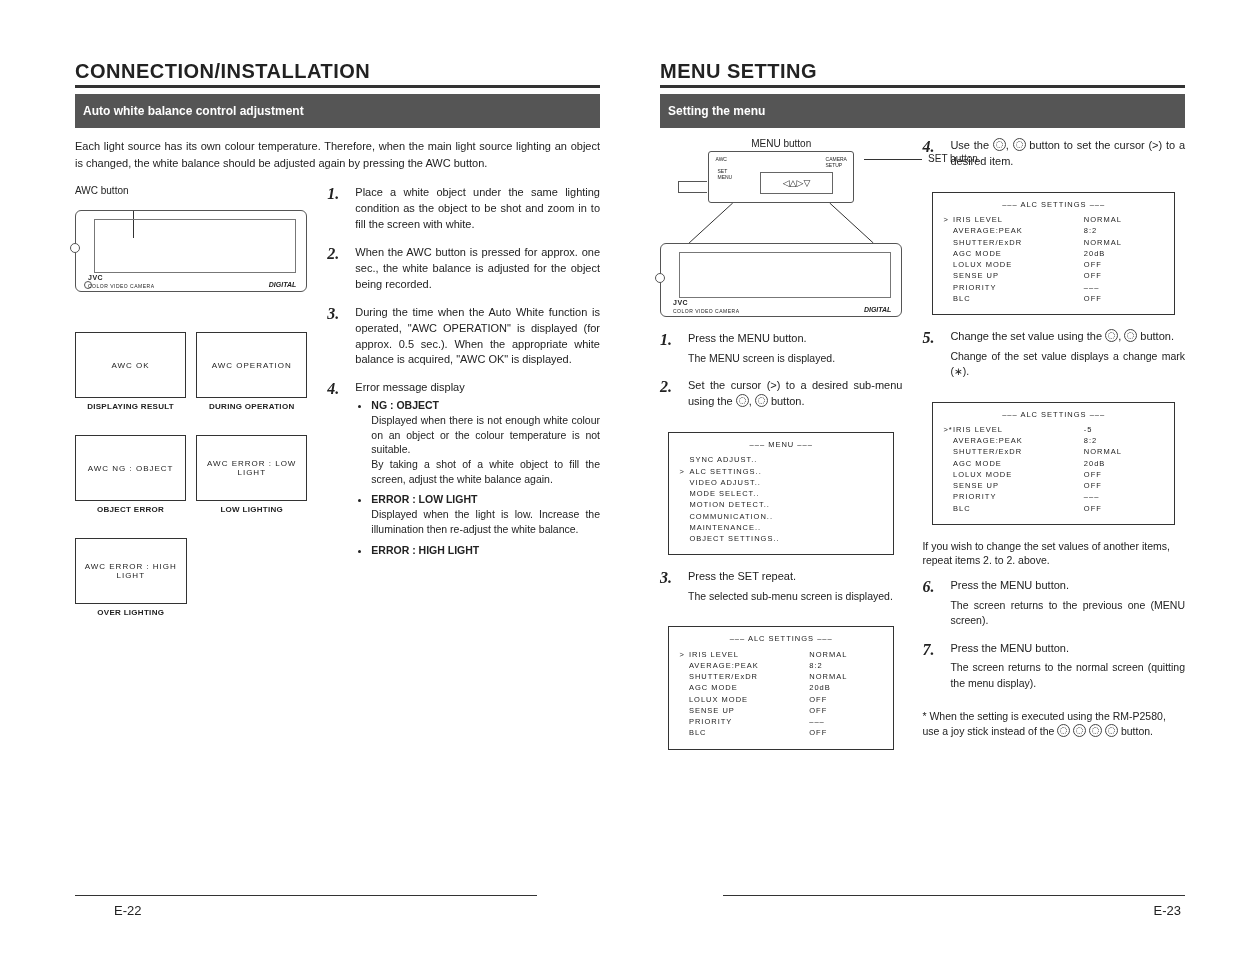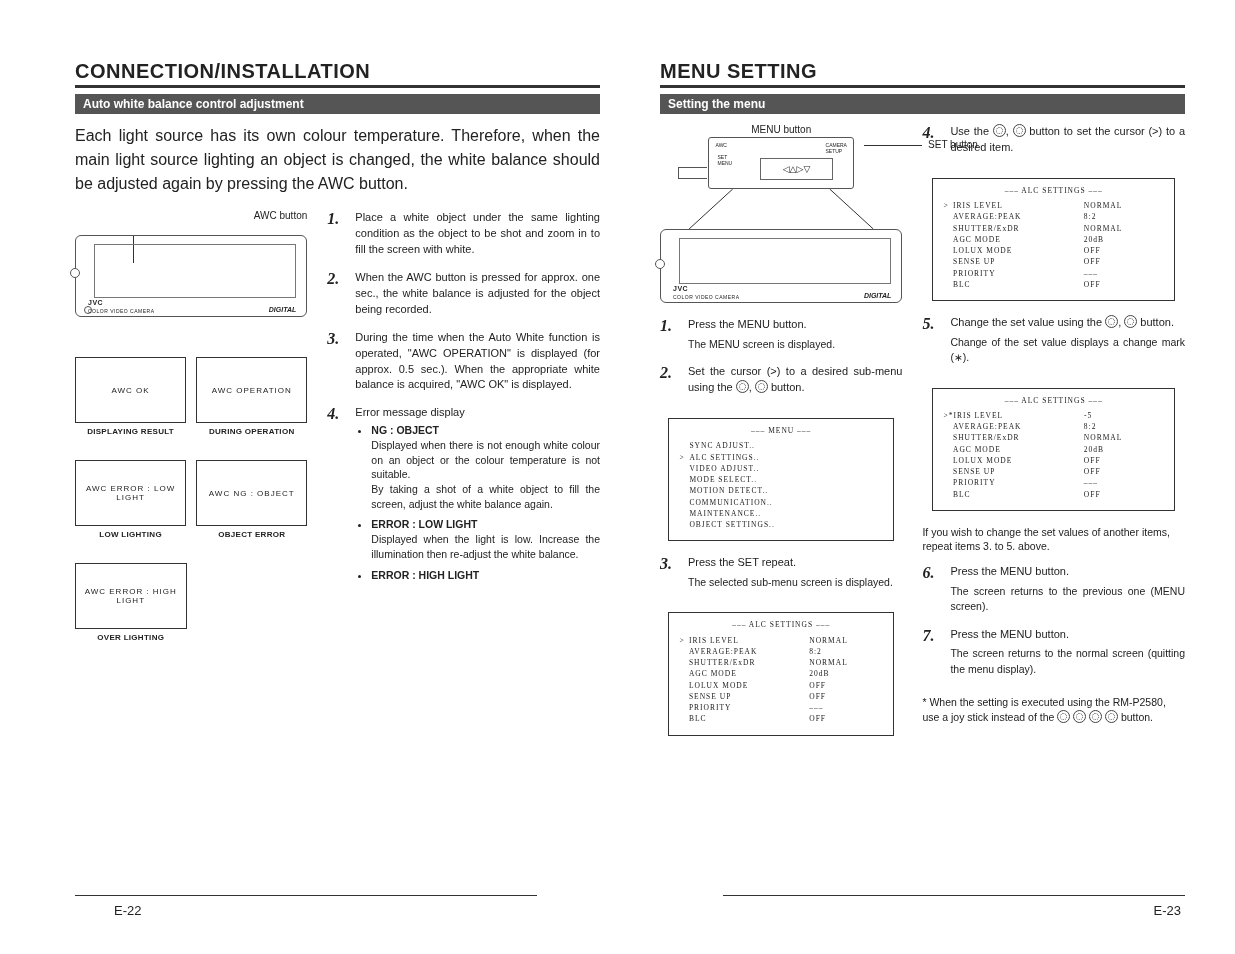--- a/index.html
+++ b/index.html
@@ -29,39 +29,39 @@
     margin: 0 0 6px 0;
     letter-spacing: 0.5px;
     border-bottom: 3px solid #333;
     padding-bottom: 2px;
   }
   .sub-heading {
     background: #555;
     color: #fff;
     font-size: 12px;
     font-weight: bold;
-    padding: 3px 8px;
+    padding: 10px 8px;
     margin: 0 0 10px 0;
   }
   .intro {
-    font-size: 16px;
+    font-size: 11px;
     line-height: 1.5;
     text-align: justify;
     margin: 0 0 14px 0;
   }
   .two-col {
     display: flex;
     gap: 20px;
   }
   .col-a { width: 46%; }
   .col-b { width: 54%; }
   .on-right .col-a{ width:48%; }
   .on-right .col-b{ width:52%; }
 
-  .label-above { text-align: right; font-size: 10px; margin-bottom: 2px; }
+  .label-above { text-align: left; font-size: 10px; margin-bottom: 2px; }
 
   .diagram-box {
     width: 100%;
     background: #fff;
     position: relative;
     margin-bottom: 10px;
   }
   .camera-draw {
     border: 1px solid #555;
     border-radius: 6px;
@@ -90,21 +90,21 @@
   ol.steps > li { display:flex; gap:10px; margin-bottom:12px; }
   .step-num { font-size:16px; font-weight:bold; font-style:italic; color:#222; min-width:18px; font-family: "Times New Roman", serif;}
   .step-body { flex:1; text-align:justify; line-height:1.45; font-size:11px;}
   .step-body .sub { margin-top:4px; font-size:10.5px; text-align:justify;}
   .bullet-head { font-weight:bold; font-size:10.5px;}
   ul.bullets{ list-style:disc; padding-left:16px; margin:2px 0 0 0;}
   ul.bullets li{ margin-bottom:6px; text-align:justify; font-size:10.5px; line-height:1.4;}
 
   .menu-screen {
     border:1px solid #333; width:82%; margin:22px auto 14px auto; padding:8px 12px 14px 12px;
-    font-family: Liberation Serif, serif; font-size:8px; letter-spacing:1px; line-height:1.5;
+    font-family: Liberation Sans, sans-serif; font-size:8px; letter-spacing:1px; line-height:1.5;
   }
   .menu-screen.sm{ width:84%; font-size:7.5px; padding:6px 10px 10px 10px;}
   .menu-title{ text-align:center; margin-bottom:4px;}
   .menu-row{ display:flex; }
   .menu-row .k{ width:62%; white-space:pre;}
   .menu-row .v{ width:38%;}
   .cursor{ display:inline-block; width:10px;}
 
   .page-num { position:absolute; bottom:-4px; font-size:13px; font-weight:normal;margin-left:39px; }
   .page-num.left{ left:0;} .page-num.right{ right:4px;}
@@ -153,26 +153,26 @@
             <div class="disp-caption">DISPLAYING RESULT</div>
           </div>
           <div style="flex:1">
             <div class="disp-box">AWC   OPERATION</div>
             <div class="disp-caption">DURING OPERATION</div>
           </div>
         </div>
 
         <div class="disp-row" style="margin-top:24px">
           <div style="flex:1">
+            <div class="disp-box">AWC   NG : OBJECT</div>
+            <div class="disp-caption">OBJECT ERROR</div>
+          </div>
+          <div style="flex:1">
             <div class="disp-box">AWC   ERROR : LOW LIGHT</div>
             <div class="disp-caption">LOW LIGHTING</div>
-          </div>
-          <div style="flex:1">
-            <div class="disp-box">AWC   NG : OBJECT</div>
-            <div class="disp-caption">OBJECT ERROR</div>
           </div>
         </div>
 
         <div class="disp-row" style="margin-top:24px">
           <div style="flex:1; max-width:48%">
             <div class="disp-box">AWC   ERROR : HIGH LIGHT</div>
             <div class="disp-caption">OVER LIGHTING</div>
           </div>
         </div>
       </div>
@@ -473,21 +473,21 @@
                 <span class="k">PRIORITY</span>
                 <span class="v">–––</span>
               </div>
               <div class="menu-row">
                 <span class="cursor">  </span>
                 <span class="k">BLC</span>
                 <span class="v">OFF</span>
               </div>
             </div>
         </div>
-        <div class="note">If you wish to change the set values of another items, repeat items 3. to 5. above.</div>
+        <div class="note">If you wish to change the set values of another items, repeat items 2. to 2. above.</div>
 
         <ol class="steps" style="margin-top:10px">
           <li>
               <span class="step-num">6.</span>
             <div class="step-body">
               <span>Press the MENU button.</span>
               <div class="sub">The screen returns to the previous one (MENU screen).</div>
             </div>
             </li>
           <li>

